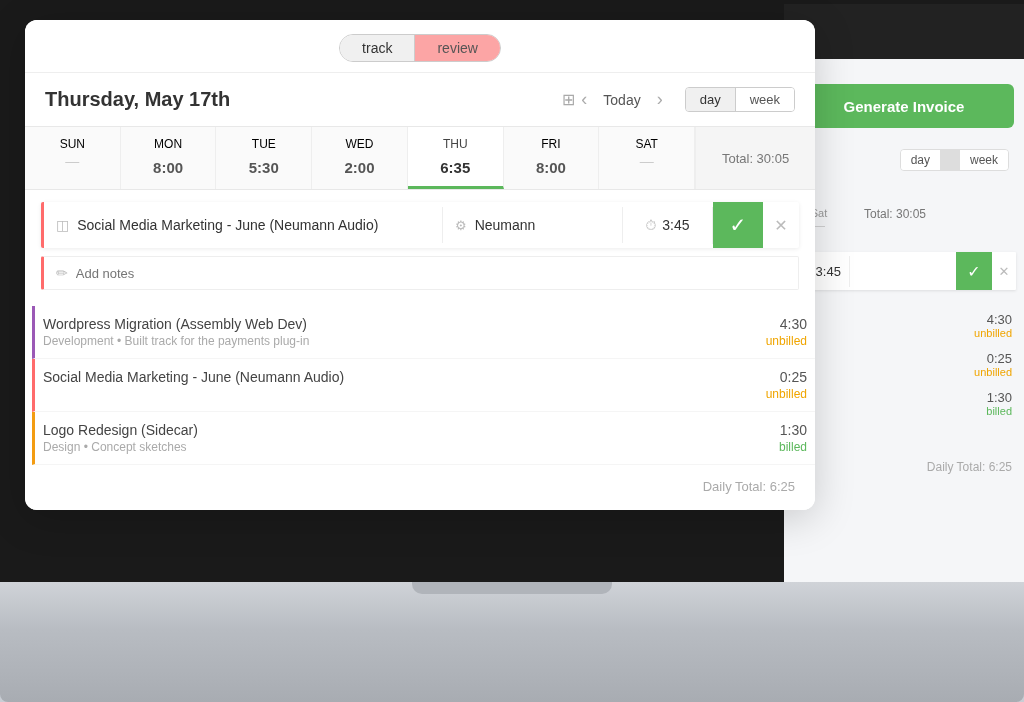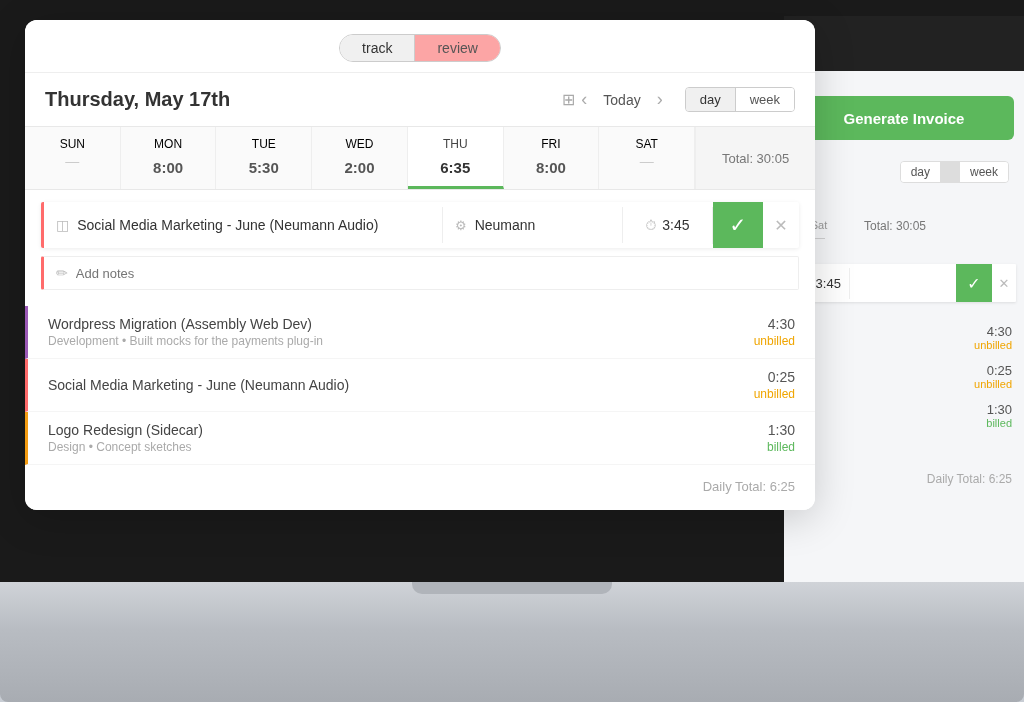--- a/index.html
+++ b/index.html
@@ -44,21 +44,21 @@
       left: 0;
       right: 0;
       bottom: 100px;
       background: #1a1a1a;
       overflow: hidden;
     }
 
     
     .bg-app {
       position: absolute;
-      top: 16px;
+      top: 4px;
       right: 0;
       width: 240px;
       height: 580px;
       background: #f5f6f8;
     }
     .bg-app-header {
       width: 100%;
       height: 55px;
       background: #222;
     }
@@ -369,25 +369,26 @@
       width: 100%;
       background: transparent;
     }
 
     
     .entries-list {
       padding: 4px 0;
     }
     .entry-item {
       display: flex;
-      align-items: center;
-      padding: 10px 20px;
+      align-items: flex-start;
+      padding: 10px 8px;
       border-left: 3px solid transparent;
       border-bottom: 1px solid #f5f5f5;
       cursor: pointer;
+      margin-left: 7px;
     }
     .entry-item.purple { border-left-color: #9b59b6; }
     .entry-item.pink { border-left-color: #ff6b6b; }
     .entry-item.orange { border-left-color: #f39c12; }
 
     .entry-info {
       flex: 1;
     }
     .entry-title {
       font-size: 14px;
@@ -657,21 +658,21 @@
       <div class="notes-row">
         <span class="field-icon">✏</span>
         <input class="notes-input" type="text" placeholder="Add notes" style="">
       </div>
 
       <div class="entries-list">
 
         <div class="entry-item purple">
           <div class="entry-info">
             <div class="entry-title">Wordpress Migration (Assembly Web Dev)</div>
-            <div class="entry-meta">Development • Built mocks for the payments plug-in</div>
+            <div class="entry-meta">Development • Built track for the payments plug-in</div>
           </div>
           <div class="entry-right">
             <div class="entry-duration">4:30</div>
             <div class="entry-billing unbilled">unbilled</div>
           </div>
         </div>
 
         <div class="entry-item pink">
           <div class="entry-info">
             <div class="entry-title">Social Media Marketing - June (Neumann Audio)</div>

